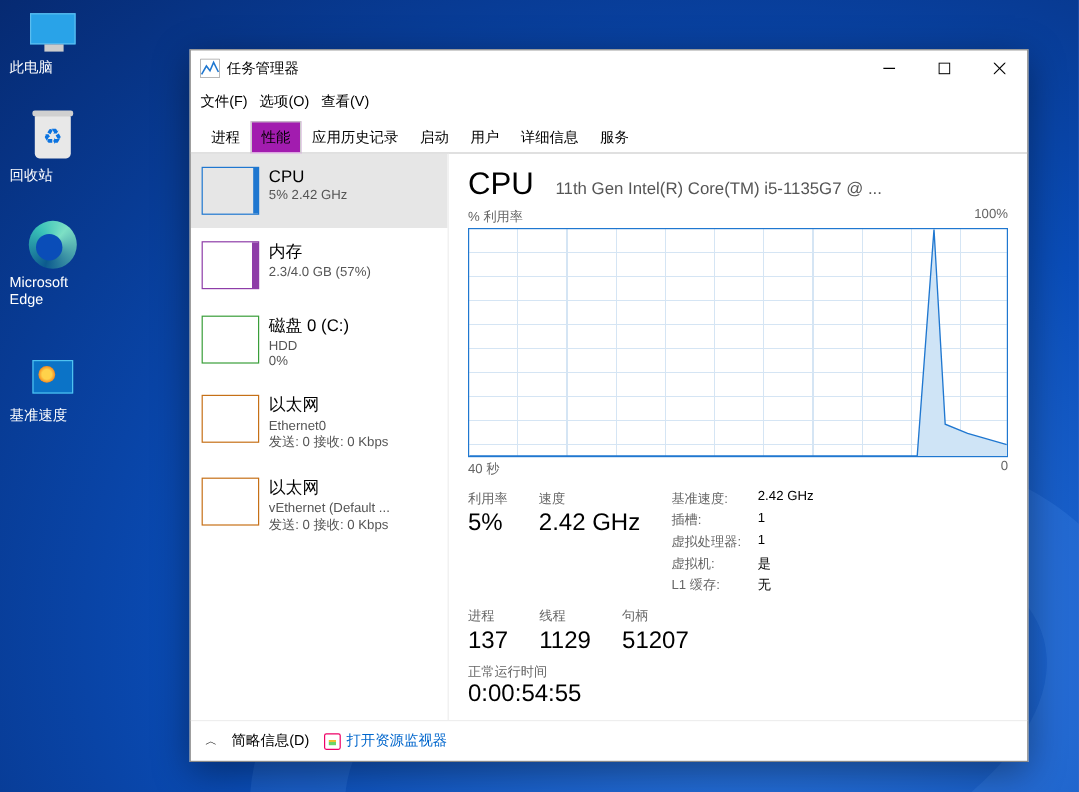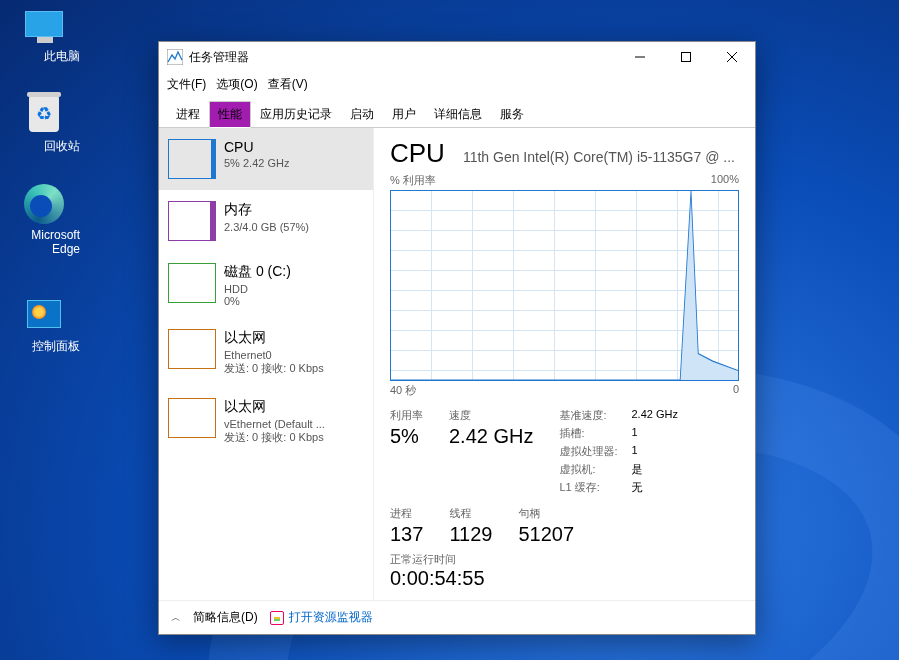--- a/index.html
+++ b/index.html
@@ -1,31 +1,31 @@
 <!DOCTYPE html>
 <html><head>
 <meta charset="utf-8">
 <style>
 * { margin: 0; padding: 0; box-sizing: border-box; font-family: "Segoe UI", "Microsoft YaHei", sans-serif; }
 body { width: 899px; height: 660px; overflow: hidden; position: relative; background: #0a4db8; }
 .wallpaper { position: absolute; inset: 0; background: radial-gradient(ellipse at 70% 80%, #2f7be5 0%, #0a4db8 50%, #062a72 100%); }
 .wallpaper::before { content: ""; position: absolute; width: 600px; height: 300px; border: 80px solid rgba(100,170,255,.15); border-radius: 50%; left: 200px; top: 380px; transform: rotate(-15deg); }
-.desktop-icon { position: absolute; width: 72px; text-align: right; color: #fff; font-size: 12px; }
+.desktop-icon { position: absolute; width: 72px; text-align: left; color: #fff; font-size: 12px; }
 .desktop-icon .ico { width: 40px; height: 40px; margin: 0 auto 4px; display: flex; align-items: center; justify-content: center; }
 #ico-pc { left: 8px; top: 4px; } #ico-bin { left: 8px; top: 94px; } #ico-edge { left: 8px; top: 184px; } #ico-cp { left: 8px; top: 294px; }
 .monitor { width: 38px; height: 26px; background: #29a3e8; border: 1px solid #5bbdef; position: relative; }
 .monitor::after { content: ""; position: absolute; width: 16px; height: 6px; background: #ccc; bottom: -7px; left: 11px; }
 .bin { width: 30px; height: 36px; background: #e8e8e8; border-radius: 2px 2px 4px 4px; position: relative; display: flex; align-items: center; justify-content: center; }
 .bin::before { content: ""; position: absolute; top: -4px; left: -2px; right: -2px; height: 5px; background: #d0d0d0; border-radius: 2px; }
 .edge-ico { width: 40px; height: 40px; border-radius: 50%; background: conic-gradient(from 200deg, #0c5a8e, #39c2b8 120deg, #7de0c5 200deg, #0c5a8e 360deg); position: relative; }
 .edge-ico::after { content: ""; position: absolute; width: 22px; height: 22px; background: #0a4db8; border-radius: 50%; top: 11px; left: 6px; }
 .cp-ico { width: 34px; height: 28px; background: #0b73c7; border: 1px solid #4fc2f0; position: relative; }
 .cp-ico::after { content: ""; position: absolute; width: 14px; height: 14px; border-radius: 50%; background: radial-gradient(circle, #ffd24a 40%, #f58a1f 70%); top: 4px; left: 4px; }
 
-.window { position: absolute; left: 158px; top: 41px; width: 598px; height: 594px; background: #fff; border: 1px solid #888; box-shadow: 0 8px 30px rgba(0,0,0,.4); display: flex; flex-direction: column; }
+.window { position: absolute; left: 158px; top: 41px; width: 699px; height: 594px; background: #fff; border: 1px solid #888; box-shadow: 0 8px 30px rgba(0,0,0,.4); display: flex; flex-direction: column; }
 .titlebar { height: 30px; display: flex; align-items: center; padding-left: 8px; }
 .titlebar .tm-ico { width: 16px; height: 16px; margin-right: 6px; }
 .titlebar .title { font-size: 12px; flex: 1; }
 .winbtns { display: flex; }
 .winbtn { width: 46px; height: 30px; display: flex; align-items: center; justify-content: center; font-size: 10px; }
 .menubar { padding: 2px 8px; font-size: 12px; display: flex; gap: 10px; text-align: center; }
 .menu-item { padding: 2px 0; }
 .tabs { display: flex; border-bottom: 1px solid #ccc; padding: 4px 8px 0; font-size: 12px; gap: 0; }
 .tab { padding: 4px 8px; border: 1px solid transparent; margin-bottom: -1px; }
 .tab.active { border-color: #ccc; border-bottom-color: #fff; background: #a21caf; }
@@ -90,21 +90,21 @@
   <div class="ico">
       <div class="edge-ico"></div>
     </div>
   <div>Microsoft</div>
   <div>Edge</div>
 </div>
 <div id="ico-cp" class="desktop-icon">
   <div class="ico">
       <div class="cp-ico"></div>
     </div>
-  <div>控制面板</div>
+  <div>基准速度</div>
 </div>
 
 <div class="window">
   <div class="titlebar">
     <svg class="tm-ico" viewBox="0 0 16 16">
         <rect x="0" y="0" width="16" height="16" fill="#fff" stroke="#888"></rect>
         <polyline points="1,13 5,6 8,10 11,3 15,11" fill="none" stroke="#1f77d0" stroke-width="1.3"></polyline>
       </svg>
     <div class="title">任务管理器</div>
     <div class="winbtns">

